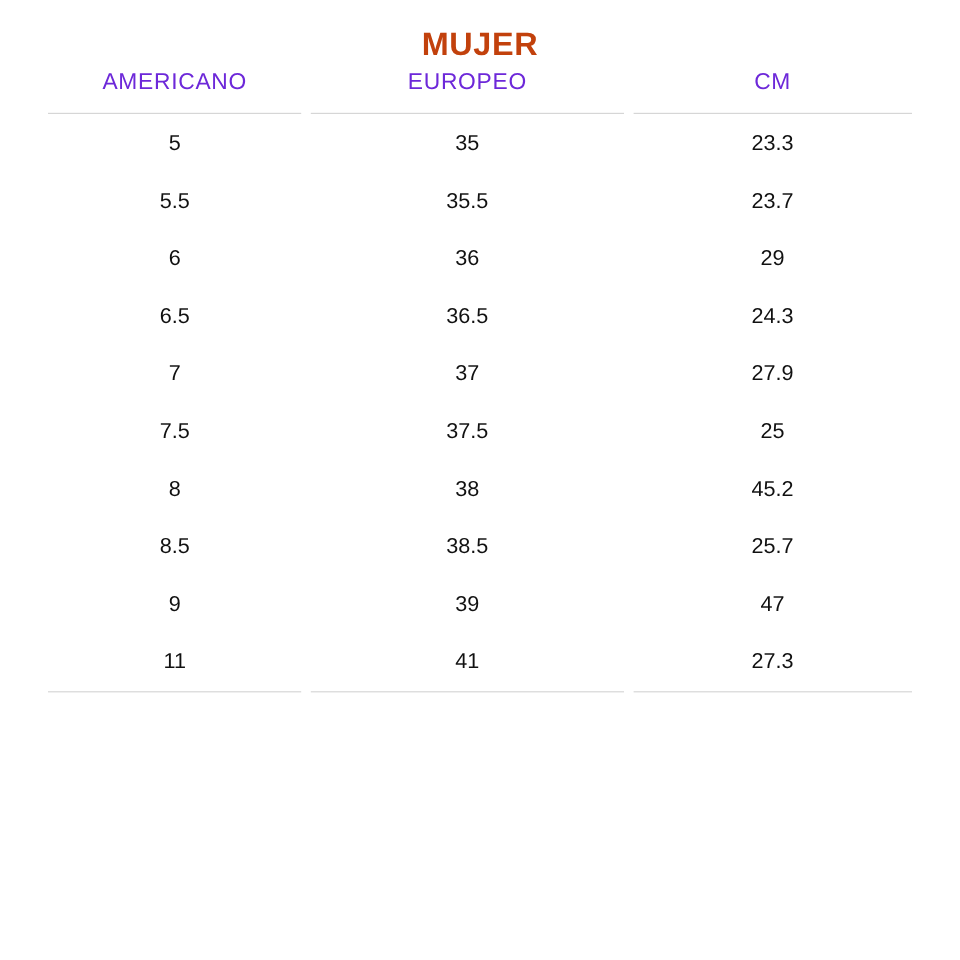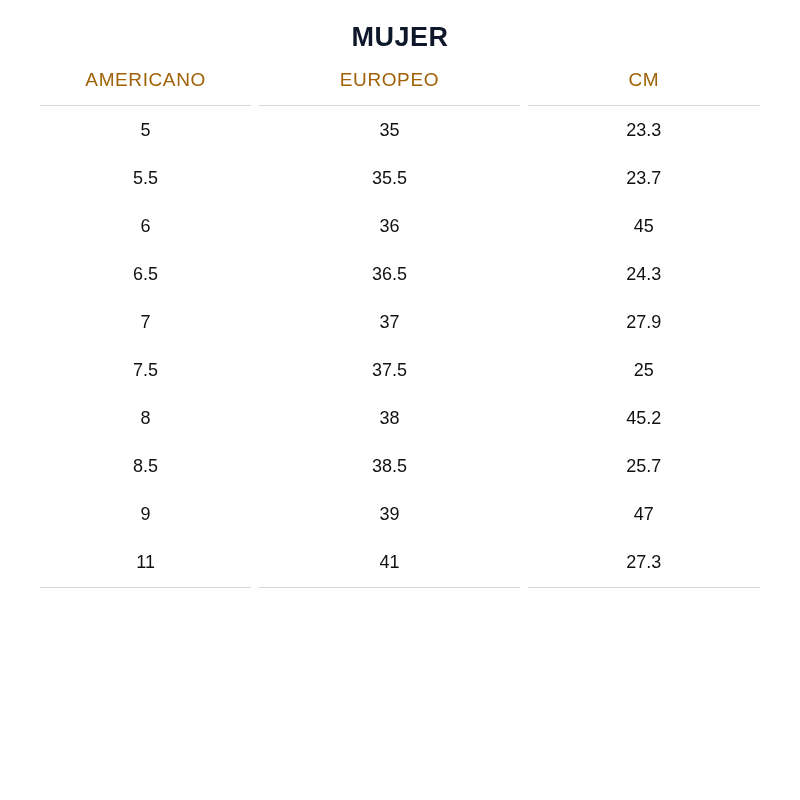--- a/index.html
+++ b/index.html
@@ -20,33 +20,33 @@
     box-sizing: border-box;
     padding: 18px 40px 0 40px;
     display: flex;
     flex-direction: column;
   }
   .title {
     text-align: center;
     font-size: 27px;
     font-weight: bold;
     letter-spacing: 0.5px;
-    margin: 4px 0 14px 0;
-    color: #0f172a;
+    margin: 4px 0 3px 0;
+    color: #c2410c;
   }
   table.size-table {
     width: 100%;
     border-collapse: collapse;
     table-layout: fixed;
   }
   table.size-table th {
     font-size: 19px;
     font-weight: normal;
     letter-spacing: 0.6px;
-    color: #a16207;
+    color: #6d28d9;
     padding: 2px 0 14px 0;
     text-align: center;
     border-bottom: 1px solid #d6d6d6;
   }
   table.size-table th.col-am { width: 30%; }
   table.size-table th.col-eu { width: 37%; }
   table.size-table th.col-cm { width: 33%; }
   table.size-table th.spacer-cell,
   table.size-table td.spacer-cell {
     width: 8px;
@@ -95,21 +95,21 @@
         <td class="spacer-cell"></td>
         <td>35.5</td>
         <td class="spacer-cell"></td>
         <td>23.7</td>
       </tr>
       <tr>
         <td>6</td>
         <td class="spacer-cell"></td>
         <td>36</td>
         <td class="spacer-cell"></td>
-        <td>45</td>
+        <td>29</td>
       </tr>
       <tr>
         <td>6.5</td>
         <td class="spacer-cell"></td>
         <td>36.5</td>
         <td class="spacer-cell"></td>
         <td>24.3</td>
       </tr>
       <tr>
         <td>7</td>

